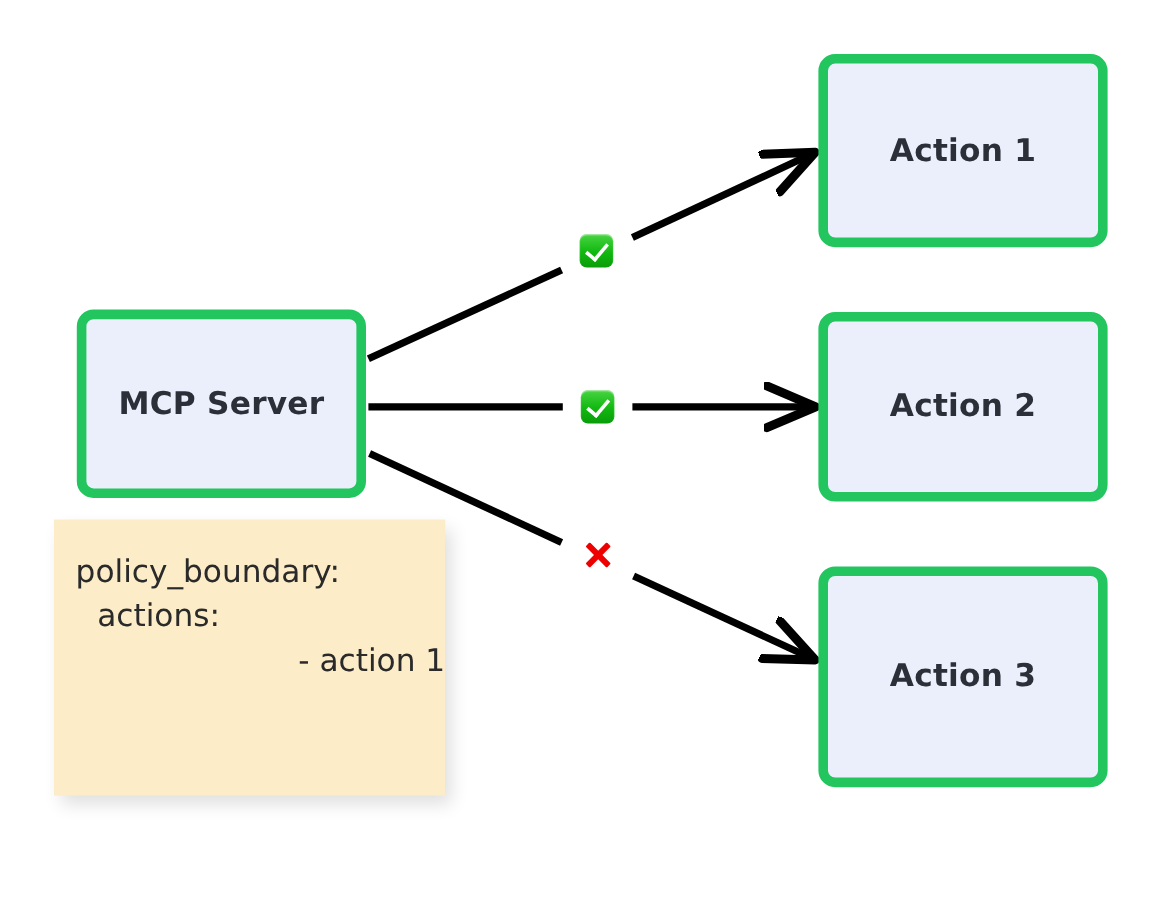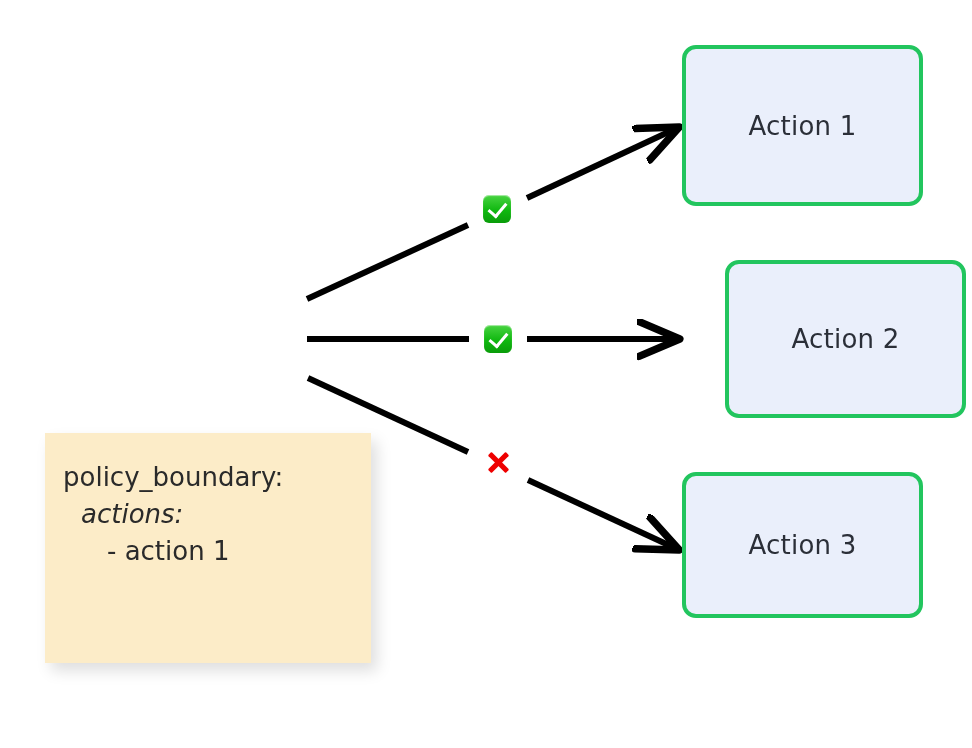--- a/index.html
+++ b/index.html
@@ -20,35 +20,36 @@
   }
 
   
   .node {
     position: absolute;
     box-sizing: border-box;
     display: flex;
     align-items: center;
     justify-content: center;
     background: #eaeffb;
-    border: 4px solid #22c55e;
+    border: 8px solid #22c55e;
     border-radius: 14px;
     z-index: 3;
+    font-weight: bold;
   }
   .node-label {
     font-size: 26px;
     color: #2b2f38;
     letter-spacing: 0.2px;
     white-space: nowrap;
   }
 
   #node-mcp   { left: 64px;  top: 258px; width: 241px; height: 157px; }
   #node-act1  { left: 682px; top: 45px;  width: 241px; height: 161px; }
-  #node-act2  { left: 682px; top: 260px; width: 241px; height: 158px; margin-left: 43px; }
-  #node-act3  { left: 682px; top: 472px; width: 241px; height: 146px; }
+  #node-act2  { left: 682px; top: 260px; width: 241px; height: 158px; }
+  #node-act3  { left: 682px; top: 472px; width: 241px; height: 184px; }
 
   
   #policy-note {
     position: absolute;
     left: 45px;
     top: 433px;
     width: 326px;
     height: 230px;
     box-sizing: border-box;
     background: #fcecc8;
@@ -56,22 +57,22 @@
     padding: 26px 0 0 18px;
     z-index: 2;
     box-shadow: 6px 8px 14px rgba(0,0,0,0.13);
   }
   .note-line {
     font-size: 26px;
     color: #2a2a2a;
     line-height: 1.42;
     white-space: pre;
   }
-  .note-indent-1 { padding-left: 18px; font-style: italic; }
-  .note-indent-2 { padding-left: 44px; }
+  .note-indent-1 { padding-left: 18px; }
+  .note-indent-2 { padding-left: 44px; text-align: right; }
 
   
   #edges {
     position: absolute;
     left: 0; top: 0;
     width: 972px;
     height: 748px;
     z-index: 1;
     pointer-events: none;
   }
@@ -147,20 +148,23 @@
       <line x1="307" y1="339" x2="469" y2="339" stroke="#000000" stroke-width="6" stroke-linecap="butt"></line>
       <line x1="527" y1="339" x2="675" y2="339" stroke="#000000" stroke-width="6" stroke-linecap="butt" marker-end="url(#arrowhead)"></line>
     </g>
 
     <g>
       <line x1="308" y1="378" x2="468" y2="452" stroke="#000000" stroke-width="6" stroke-linecap="butt"></line>
       <line x1="528" y1="480" x2="675" y2="548" stroke="#000000" stroke-width="6" stroke-linecap="butt" marker-end="url(#arrowhead)"></line>
     </g>
   </svg>
 
+  <div class="node" id="node-mcp">
+    <span class="node-label">MCP Server</span>
+  </div>
 
   <div class="node" id="node-act1">
     <span class="node-label">Action 1</span>
   </div>
   <div class="node" id="node-act2">
     <span class="node-label">Action 2</span>
   </div>
   <div class="node" id="node-act3">
     <span class="node-label">Action 3</span>
   </div>

